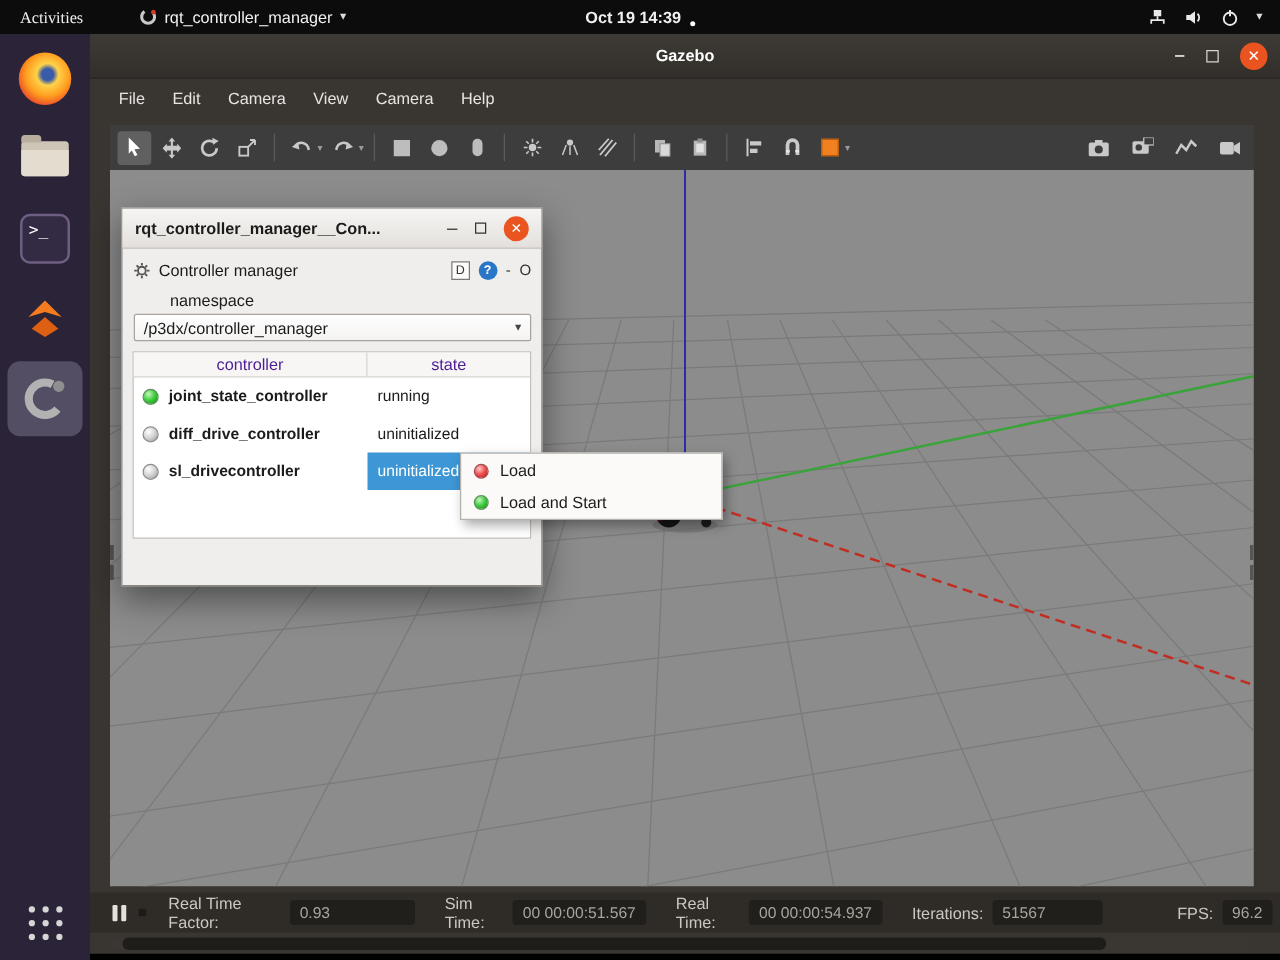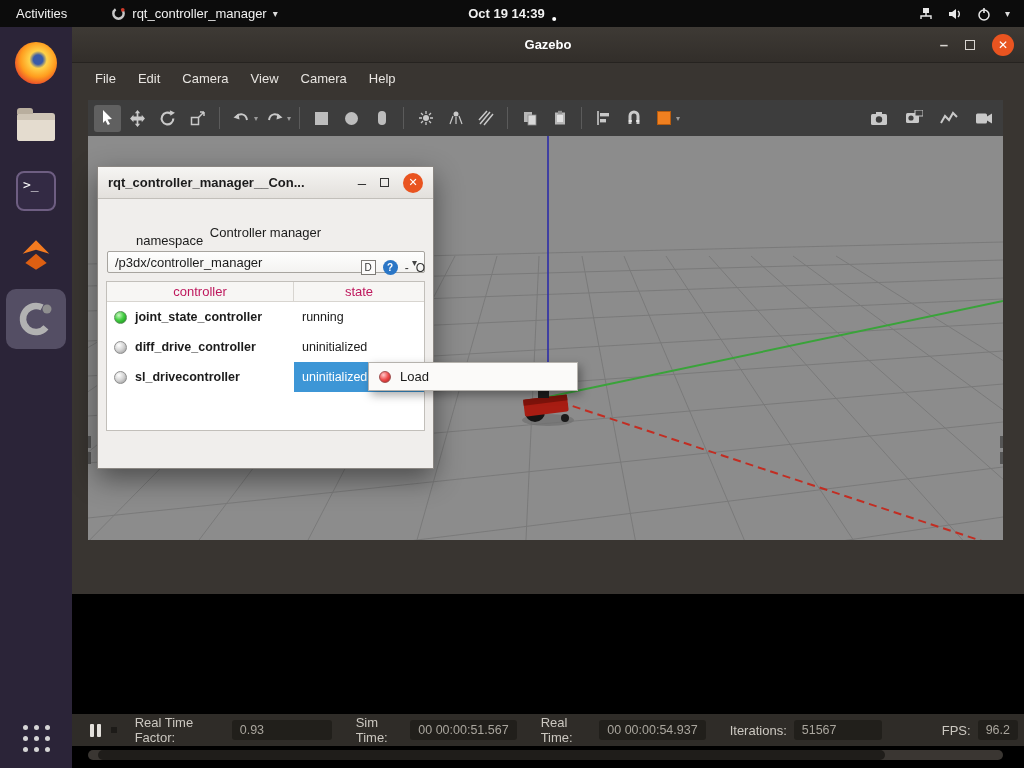--- a/index.html
+++ b/index.html
@@ -2,21 +2,21 @@
 <html><head>
 <meta charset="utf-8">
 <style>
   * { margin:0; padding:0; box-sizing:border-box; }
   html,body { width:1024px; height:768px; overflow:hidden; background:#000;
     font-family:"Liberation Sans","DejaVu Sans",sans-serif; }
 
   
   .topbar { position:absolute; left:0; top:0; width:1024px; height:27px;
     background:#0c0c0c; color:#f1f1f1; display:flex; align-items:center; font-size:13px; z-index:50; }
-  .tb-activities { padding:0 16px; height:100%; display:flex; align-items:center; }
+  .tb-activities { padding:0 16px; height:100%; display:flex; align-items:center;font-family:Liberation Serif, serif; }
   .tb-app { display:flex; align-items:center; gap:6px; margin-left:28px;justify-content:space-between; }
   .tb-app .mini-icon { width:15px; height:15px; }
   .tb-clock { position:absolute; left:50%; transform:translateX(-50%); display:flex; align-items:flex-end; gap:7px; font-weight:700;}
   .tb-clock .dot { width:4px; height:4px; border-radius:50%; background:#fff; }
   .tb-tray { margin-left:auto; display:flex; align-items:center; gap:13px; padding-right:14px; }
   .tb-tray svg { display:block; }
   .chev { font-size:10px; color:#ddd; }
 
   
   .dock { position:absolute; left:0; top:27px; width:72px; height:741px; background:#2b2438;
@@ -33,21 +33,21 @@
     background:#e4dccf; border-radius:0 0 3px 3px; }
   .ic-term { width:40px; height:40px; background:#332a44; border:2px solid #6e5e82; border-radius:8px;
     color:#fff; font-family:"DejaVu Sans Mono",monospace; font-size:13px; padding:4px 0 0 5px; }
   .ic-rqt-ring { width:40px; height:40px; }
 
   .show-apps { margin-top:auto; margin-bottom:16px; display:grid; grid-template-columns:repeat(3,5px);
     grid-gap:6px; }
   .show-apps i { width:5px; height:5px; border-radius:50%; background:#d6d6d6; }
 
   
-  .gazebo { position:absolute; left:72px; top:27px; width:952px; height:567px; background:#393531; z-index:1;}
+  .gazebo { position:absolute; left:72px; top:27px; width:952px; height:736px; background:#393531; z-index:1;}
   .gz-titlebar { height:36px; background:linear-gradient(#3e3a35,#322e2a); display:flex; align-items:center;
     justify-content:center; position:relative; color:#fff; font-weight:700; font-size:13px;
     border-bottom:1px solid #262320; }
   .gz-controls { position:absolute; right:10px; top:0; height:36px; display:flex; align-items:center; gap:17px; }
   .btn-min { color:#d8d5d1; font-size:15px; line-height:10px; }
   .btn-max { width:10px; height:10px; border:1.5px solid #d8d5d1; }
   .btn-close { width:22px; height:22px; border-radius:50%; background:#e95420; color:#fff; font-size:12px;
     display:flex; align-items:center; justify-content:center; font-weight:700; }
   .btn-close-sm { width:20px; height:20px; border-radius:50%; background:#e95420; color:#fff; font-size:11px;
     display:flex; align-items:center; justify-content:center; font-weight:700; }
@@ -87,36 +87,36 @@
   .rqt { position:absolute; left:97px; top:166px; width:337px; height:303px; background:#f0eeec;
     border:1px solid #8a8682; box-shadow:0 10px 26px rgba(0,0,0,.45); z-index:20; font-size:13px; color:#1b1b1b;}
   .rqt-titlebar { height:32px; background:linear-gradient(#f6f5f3,#e3e0dc); border-bottom:1px solid #c2bfba;
     display:flex; align-items:center; padding:0 10px; }
   .rqt-title { font-weight:700; font-size:13px; }
   .rqt-controls { margin-left:auto; display:flex; align-items:center; gap:14px; }
   .rqt-btn-min { color:#333; font-size:15px; line-height:8px; }
   .rqt-btn-max { width:9px; height:9px; border:1.5px solid #333; }
 
   .rqt-body { padding:6px 8px 8px 8px; }
-  .plugin-header { display:flex; align-items:center; height:22px; gap:20px;flex-direction:column; }
+  .plugin-header { display:flex; align-items:center; height:22px; gap:6px; }
   .ph-right { margin-left:auto; display:flex; align-items:center; gap:7px; }
   .badge-d { width:15px; height:15px; border:1px solid #7d7a76; background:#fcfbfa; font-size:10px;
     display:flex; align-items:center; justify-content:center; color:#333; }
   .badge-help { width:15px; height:15px; border-radius:50%; background:#2a76c6; color:#fff; font-size:10px;
     font-weight:700; display:flex; align-items:center; justify-content:center; }
   .ph-min, .ph-float { color:#333; font-size:12px; }
 
   .ns-label { margin:6px 0 3px 30px; }
   .combo { margin-left:1px; height:22px; border:1px solid #a7a49f; border-radius:2px;
     background:linear-gradient(#fefefe,#f4f3f1); display:flex; align-items:center; padding:0 7px; }
   .combo .arrow { margin-left:auto; color:#444; font-size:10px; }
 
   .ctable { margin-top:8px; border:1px solid #c2bfba; background:#fff; height:150px; }
   .ct-header { display:flex; height:20px; border-bottom:1px solid #d8d5d0; background:#f7f6f4;
-    font-size:13px; color:#be185d; }
+    font-size:13px; color:#4c1d95; }
   .ct-h1 { width:187px; text-align:center; line-height:20px; border-right:1px solid #d8d5d0; }
   .ct-h2 { flex:1; text-align:center; line-height:20px; }
   .ct-row { display:flex; align-items:center; height:30px; }
   .ct-name { display:flex; align-items:center; width:187px; gap:8px; padding-left:7px; }
   .ct-name b { font-size:12.5px; }
   .ct-state { flex:1; height:30px; display:flex; align-items:center; padding-left:8px; font-size:12.5px; }
   .ct-state.selected { background:#3d96d6; color:#fff; }
 
   .led { width:13px; height:13px; border-radius:50%; flex:0 0 auto; }
   .led-green { background:radial-gradient(circle at 35% 30%, #c9f7c0, #45cf44 45%, #1f9a1f 85%); border:1px solid #5d915d; }
@@ -491,13 +491,17 @@
       </div>
     </div>
   </div>
 </div>
 
 <div class="ctx">
   <div class="ctx-item">
     <span class="led led-red led-sm"></span>
     <span>Load</span>
   </div>
+  <div class="ctx-item">
+    <span class="led led-green led-sm"></span>
+    <span>Load and Start</span>
+  </div>
 </div>
 
 </body></html>

